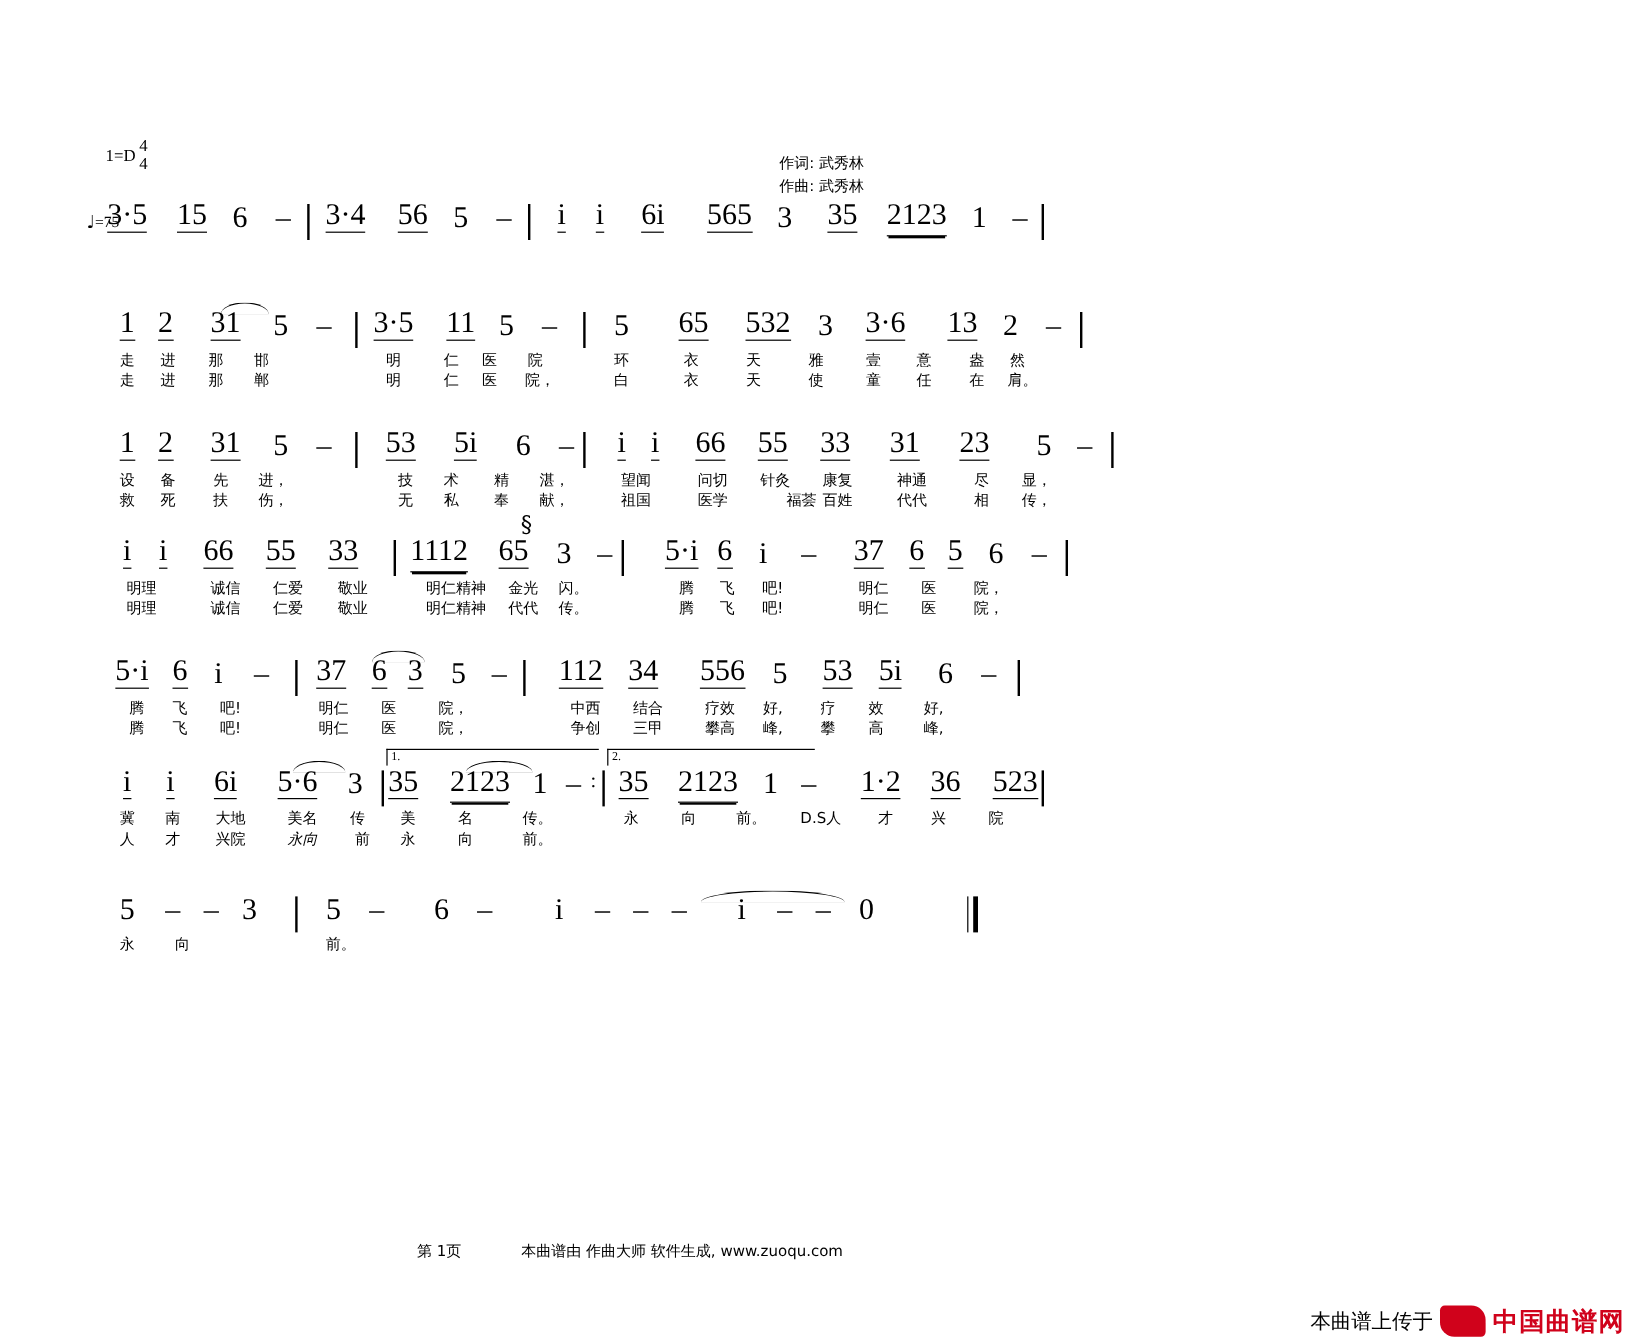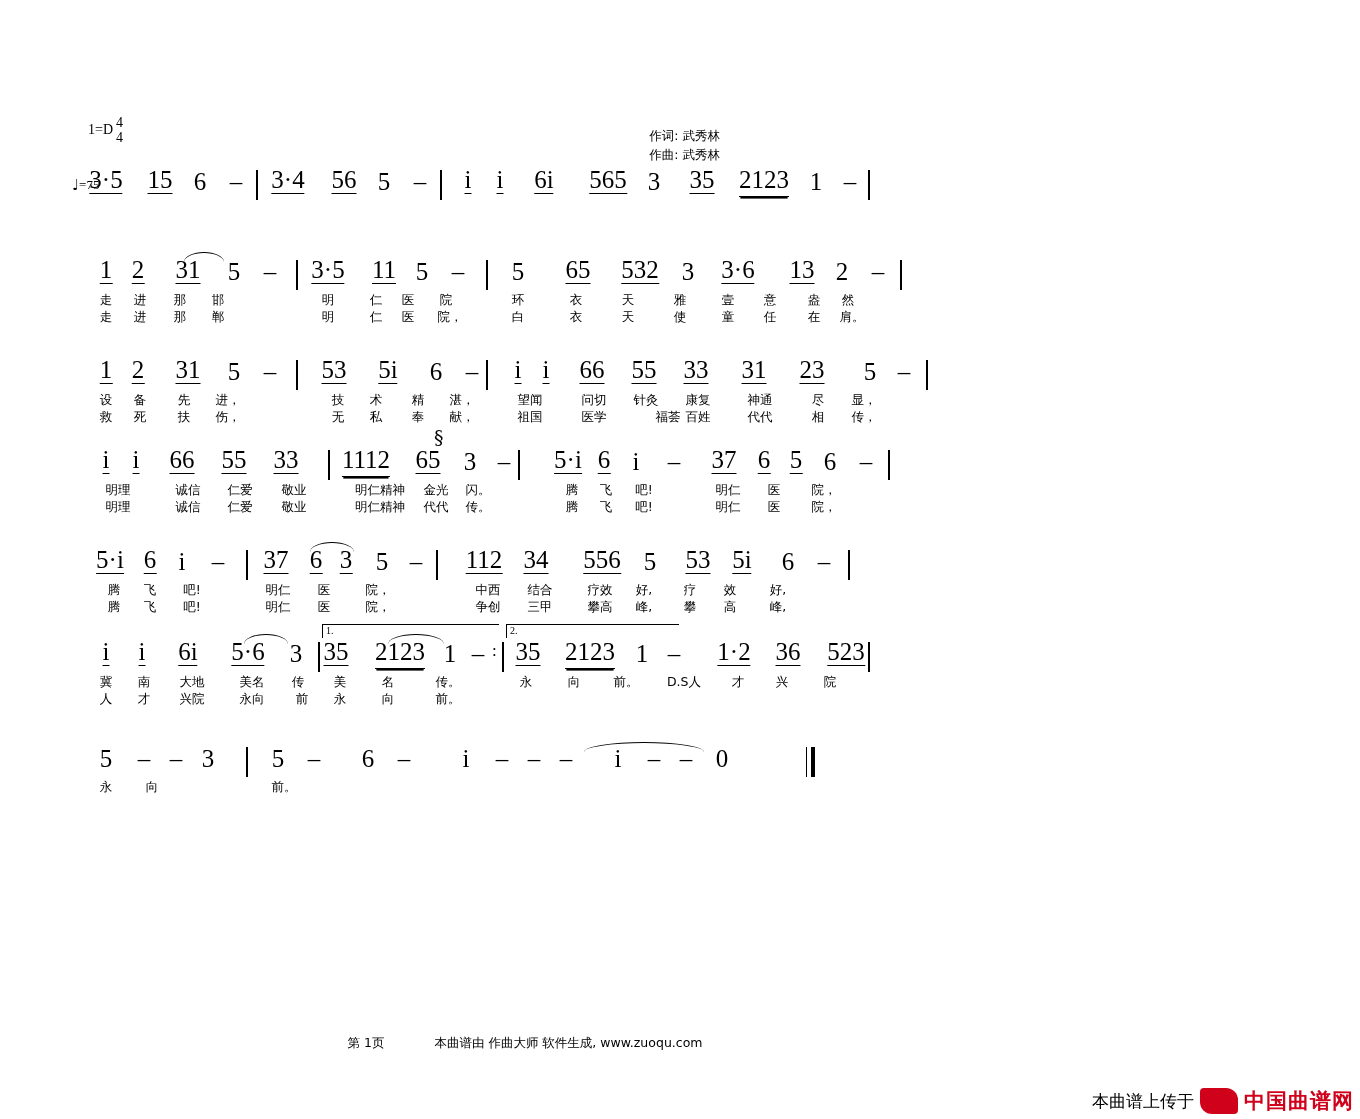--- a/index.html
+++ b/index.html
@@ -496,21 +496,21 @@
           <span class="tok" style="left: 538px;">前。</span>
           <span class="tok" style="left: 596px;">D.S人</span>
           <span class="tok" style="left: 650px;">才</span>
           <span class="tok" style="left: 694px;">兴</span>
           <span class="tok" style="left: 742px;">院</span>
         </div>
         <div class="lyr">
           <span class="tok" style="left: 18px;">人</span>
           <span class="tok" style="left: 56px;">才</span>
           <span class="tok" style="left: 104px;">兴院</span>
-          <span class="tok" style="left: 164px;">永向</span>
+          <span class="tok" style="left: 164px; font-style: italic;">永向</span>
           <span class="tok" style="left: 214px;">前</span>
           <span class="tok" style="left: 252px;">永</span>
           <span class="tok" style="left: 300px;">向</span>
           <span class="tok" style="left: 360px;">前。</span>
         </div>
       </div>
       <div class="system" style="top: 745px;">
         <div class="notes">
           <span class="tok" style="left: 18px;">5</span>
           <span class="tok" style="left: 56px;">–</span>

